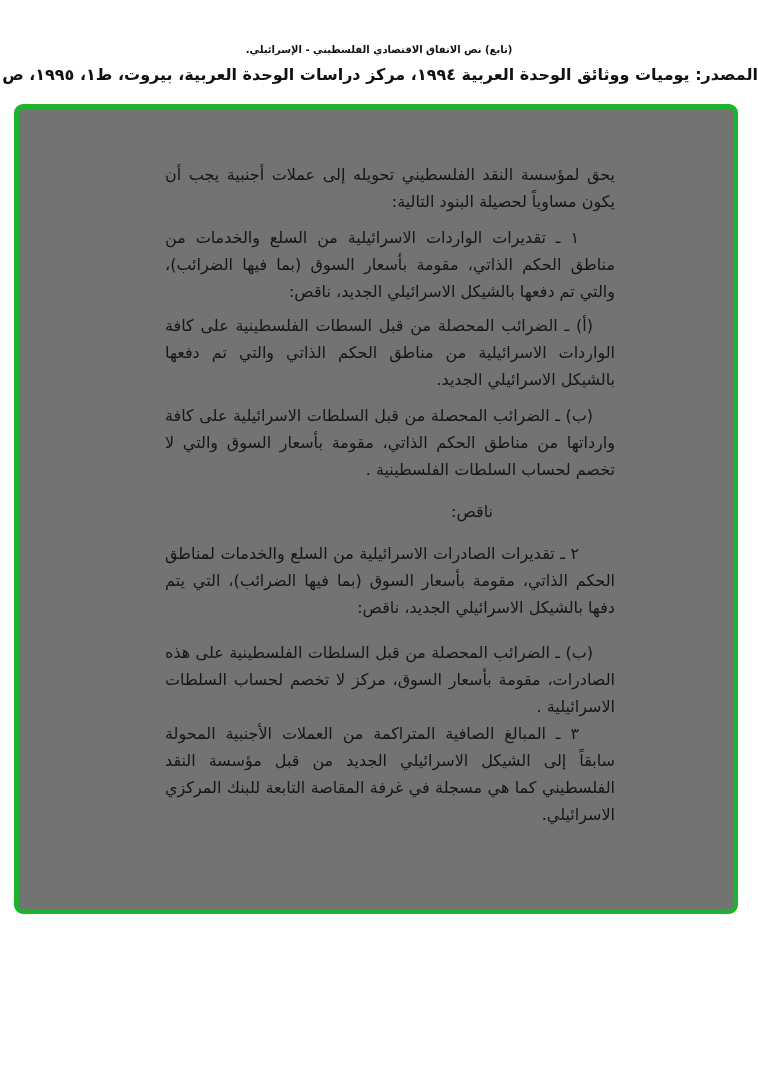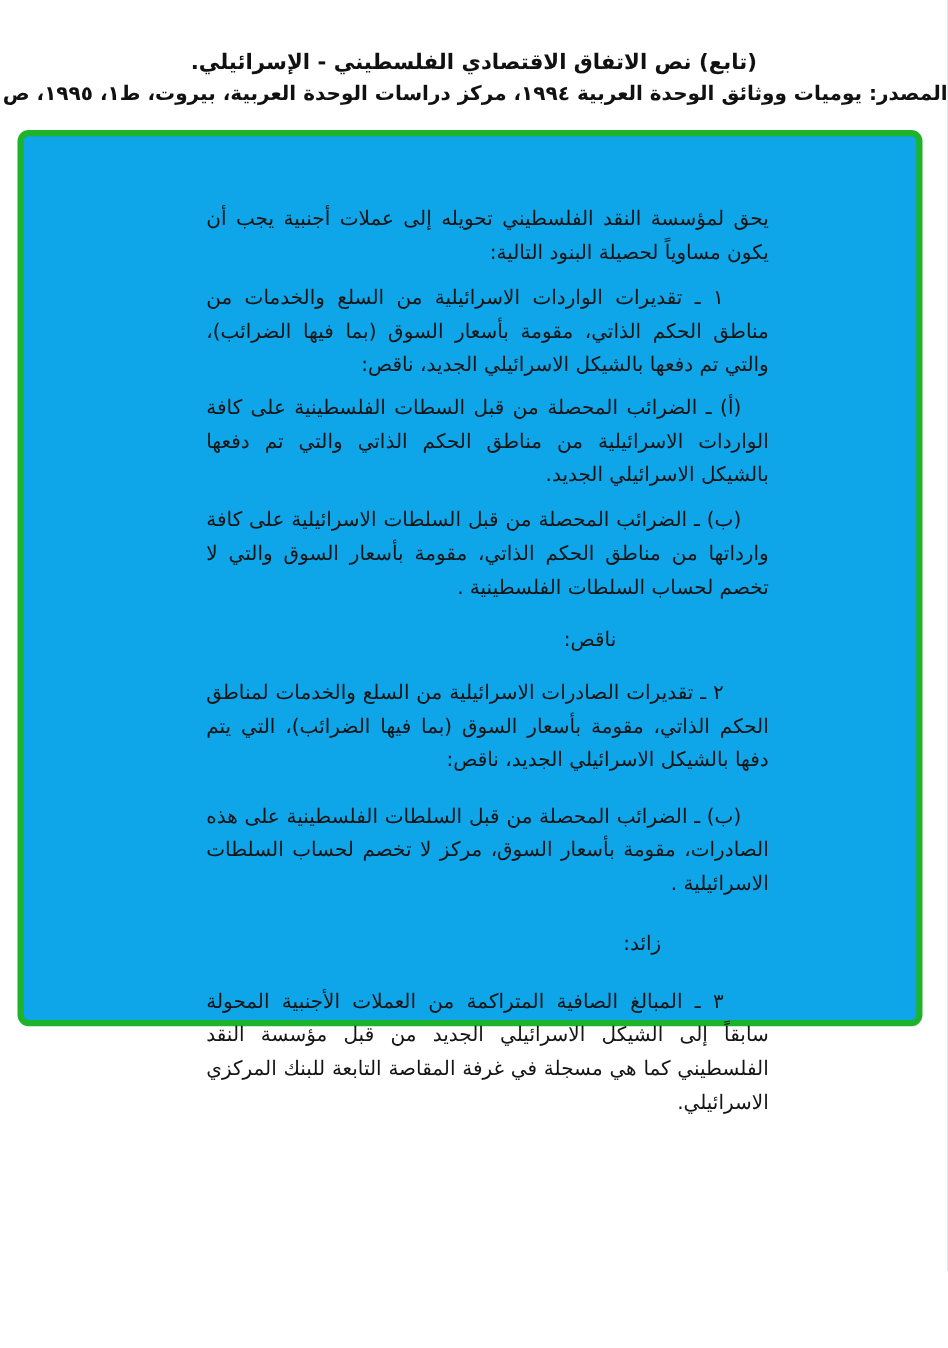--- a/index.html
+++ b/index.html
@@ -18,43 +18,43 @@
     height: 1078px;
     background: #ffffff;
   }
   
   .page-header {
     direction: rtl;
     text-align: center;
     padding-top: 40px;
   }
   .doc-title {
-    font-size: 17px;
+    font-size: 10px;
     font-weight: bold;
     letter-spacing: 0;
     line-height: 20px;
   }
   .doc-source {
     font-size: 16px;
     font-weight: bold;
     line-height: 16px;
     margin-top: 7px;
     white-space: nowrap;
   }
   
   .agreement-box {
     position: absolute;
     left: 14px;
     top: 104px;
     width: 724px;
-    height: 717px;
+    height: 810px;
     box-sizing: border-box;
     border: 5px solid #1db32a;
     border-radius: 9px;
-    background: #0ea5e9;
+    background: #737373;
   }
   .doc-body {
     direction: rtl;
     text-align: justify;
     text-justify: inter-word;
     box-sizing: border-box;
     padding: 52px 118px 0 146px;
     font-size: 16px;
     line-height: 27px;
     color: #151515;
@@ -94,20 +94,19 @@
 
       <p class="para-lettered-last">(ب) ـ الضرائب المحصلة من قبل السلطات الاسرائيلية على كافة وارداتها من مناطق الحكم الذاتي، مقومة بأسعار السوق والتي لا تخصم لحساب السلطات الفلسطينية .</p>
 
       <p class="para-standalone indent-md">ناقص:</p>
 
       <p class="para-numbered">٢ ـ تقديرات الصادرات الاسرائيلية من السلع والخدمات لمناطق الحكم الذاتي، مقومة بأسعار السوق (بما فيها الضرائب)، التي يتم دفها بالشيكل الاسرائيلي الجديد، ناقص:</p>
 
 
       <p class="para-lettered-last para-gap-top">(ب) ـ الضرائب المحصلة من قبل السلطات الفلسطينية على هذه الصادرات، مقومة بأسعار السوق، مركز لا تخصم لحساب السلطات الاسرائيلية .</p>
 
-      <p class="para-standalone indent-sm wide-gap">زائد:</p>
 
       <p class="para-numbered para-final">٣ ـ المبالغ الصافية المتراكمة من العملات الأجنبية المحولة سابقاً إلى الشيكل الاسرائيلي الجديد من قبل مؤسسة النقد الفلسطيني كما هي مسجلة في غرفة المقاصة التابعة للبنك المركزي الاسرائيلي.</p>
 
     </div>
   </div>
 
 </div>
 
 </body></html>

